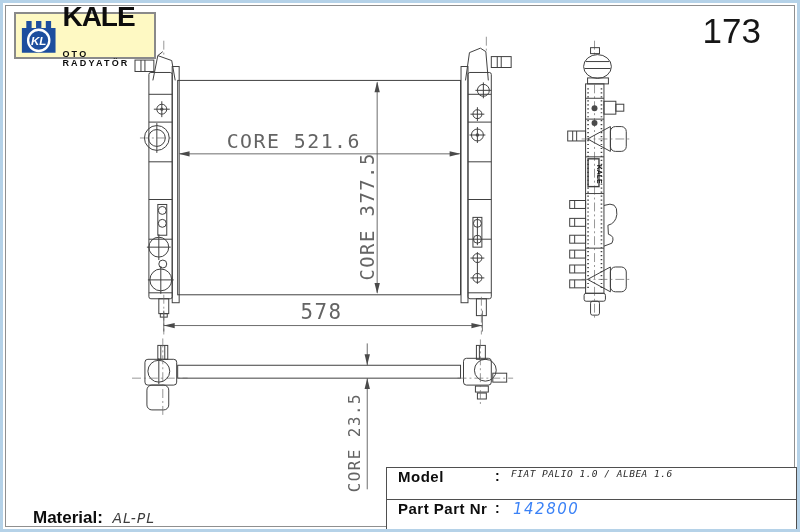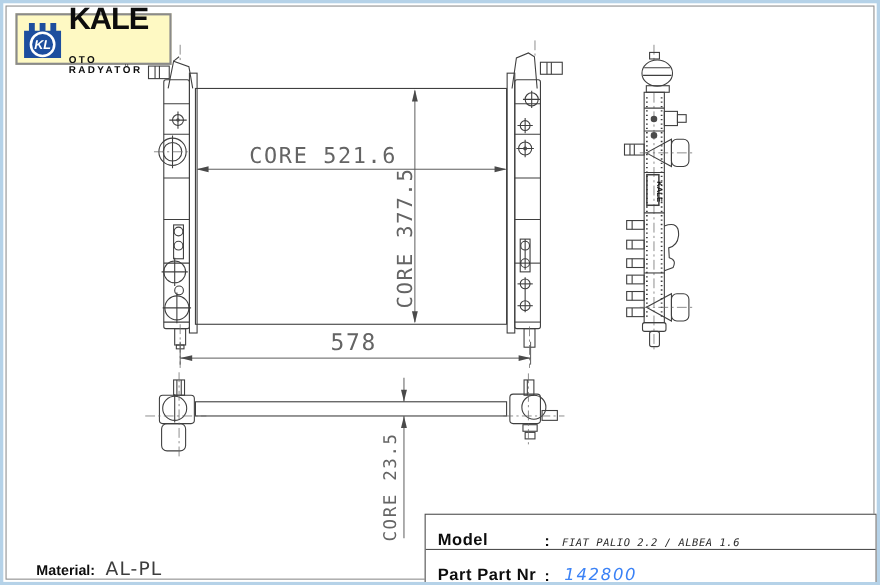--- a/index.html
+++ b/index.html
@@ -26,30 +26,30 @@
   .drawing { position:absolute; inset:0; }
   .ln  { stroke:#3f3f3f; stroke-width:1; fill:none; }
   .cl  { stroke:#6a6a6a; stroke-width:0.7; fill:none; stroke-dasharray:9 3 2 3; }
   .dim { stroke:#5a5a5a; stroke-width:0.9; fill:none; }
   .arr { fill:#4a4a4a; stroke:none; }
   .dot-edge { stroke:#3f3f3f; stroke-width:1.6; stroke-dasharray:1.2 2.8; fill:none; }
   .dimtxt { fill:#646464; font-family:"DejaVu Sans Mono", monospace; letter-spacing:1.5px; }
 
   
   .material { position:absolute; left:30px; top:505px; z-index:3; }
-  .material-label { font-weight:bold; font-size:13px; color:#0d0d0d; }
-  .material-value { font-size:17px; color:#3d3d3d; font-family:"DejaVu Sans", sans-serif; margin-left:5px; letter-spacing:1px; }
+  .material-label { font-weight:bold; font-size:17px; color:#0d0d0d; }
+  .material-value { font-style:italic; font-size:14px; color:#3d3d3d; font-family:"DejaVu Sans", sans-serif; margin-left:5px; letter-spacing:1px; }
 
   
   .spec-table {
     position:absolute; left:383px; top:464px; width:411px; height:65px;
     border:1.5px solid #4f4f4f; background:#fff; box-sizing:border-box;
     display:flex; flex-direction:column; z-index:3;
   }
-  .spec-row { flex:1; display:flex; align-items:flex-end; padding-left:11px; }
+  .spec-row { flex:1; display:flex; align-items:flex-start; padding-left:11px; }
   .spec-row.first { border-bottom:1.5px solid #4f4f4f; }
   .spec-label { font-weight:bold; font-size:15px; color:#0d0d0d; width:97px; letter-spacing:0.5px; }
   .spec-colon { font-weight:bold; font-size:14px; color:#0d0d0d; width:10px; }
   .spec-value-sm { font-style:italic; font-size:9.5px; color:#2a2a2a; font-family:"DejaVu Sans Mono", monospace; margin-left:6px; letter-spacing:0.5px; }
   .spec-value-lg { font-style:italic; font-size:15px; color:#3b82f6; font-family:"DejaVu Sans", sans-serif; margin-left:8px; letter-spacing:1.5px; }
 </style>
 </head>
 <body>
 
 <div class="page">
@@ -60,20 +60,21 @@
       <path d="M1,12 H6 V4 H12 V12 H17 V4 H23 V12 H28 V4 H34 V12 H39 V40 H1 Z" fill="#1d4e9e"></path>
       <circle cx="20" cy="26" r="12" fill="#1d4e9e" stroke="#ffffff" stroke-width="2.6"></circle>
       <text x="20" y="31" text-anchor="middle" font-size="13" font-weight="bold" font-style="italic" fill="#ffffff" font-family="&quot;Liberation Sans&quot;, sans-serif">KL</text>
     </svg>
     <div class="logo-text">
       <span class="logo-brand">KALE</span>
       <span class="logo-subtitle">OTO RADYATÖR</span>
     </div>
   </div>
 
+  <div class="page-num">173</div>
 
   <svg class="drawing" viewBox="0 0 800 532">
 
     <g>
 
       <rect class="ln" x="176" y="78" width="285" height="216"></rect>
 
       <g>
         <rect class="ln" x="170.5" y="64" width="7" height="238"></rect>
         <rect class="ln" x="147" y="70" width="23.5" height="228" rx="2"></rect>
@@ -258,21 +259,21 @@
 
   <div class="material">
     <span class="material-label">Material:</span>
     <span class="material-value">AL-PL</span>
   </div>
 
   <div class="spec-table">
     <div class="spec-row first">
       <span class="spec-label">Model</span>
       <span class="spec-colon">:</span>
-      <span class="spec-value-sm">FIAT PALIO 2.2 / ALBEA 1.6</span>
+      <span class="spec-value-sm">FIAT PALIO 1.0 / ALBEA 1.6</span>
     </div>
     <div class="spec-row">
       <span class="spec-label">Part Part Nr</span>
       <span class="spec-colon">:</span>
       <span class="spec-value-lg">142800</span>
     </div>
   </div>
 </div>
 
 </body></html>

